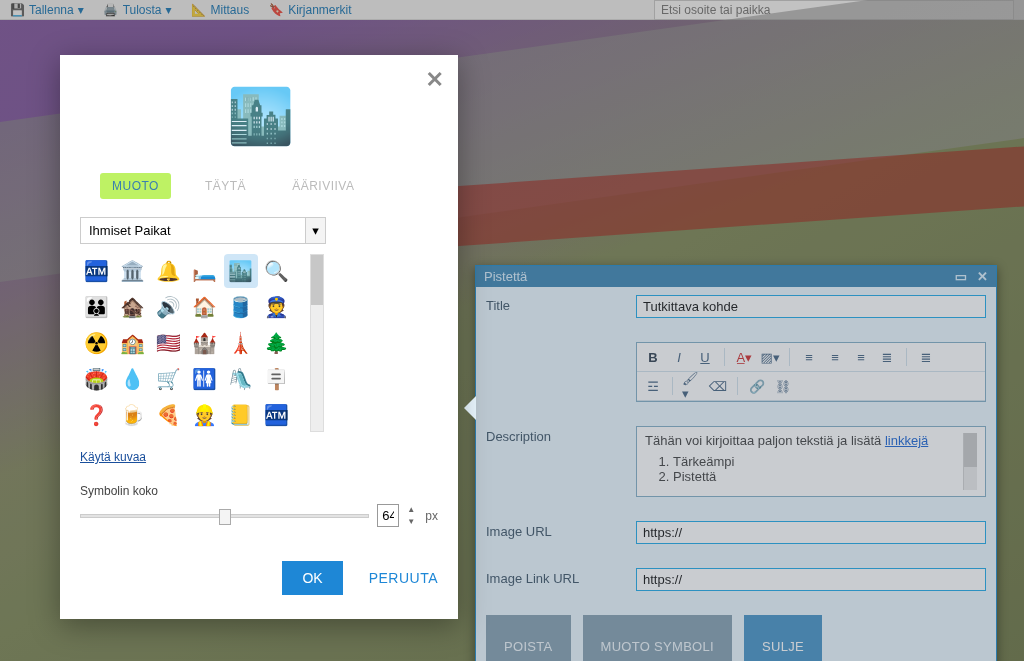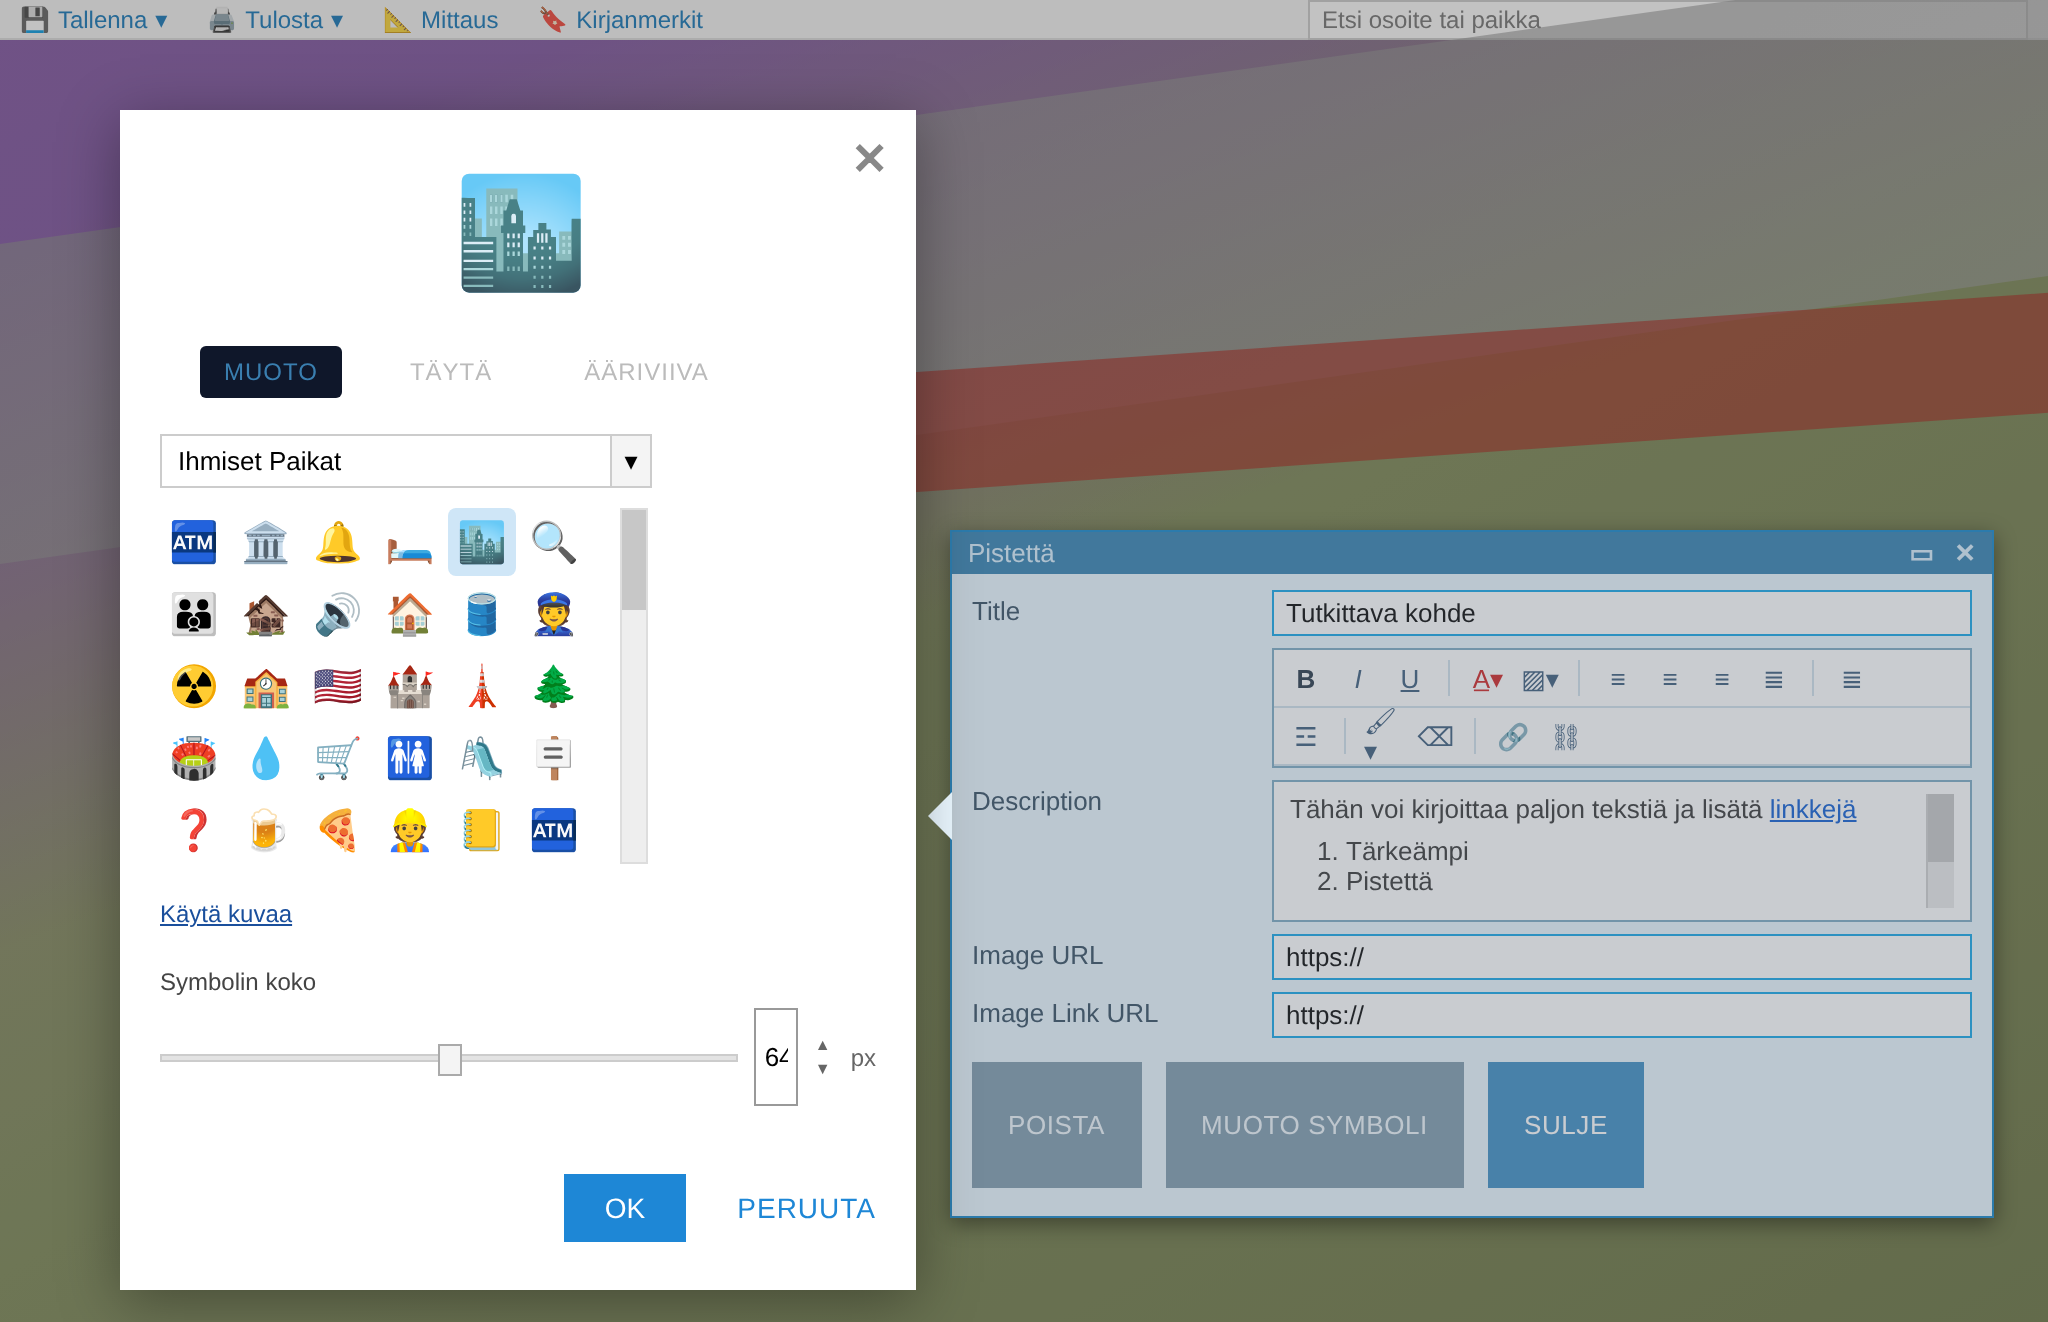--- a/index.html
+++ b/index.html
@@ -75,21 +75,21 @@
   }
   .dlg-symbol .bigicon {
     width: 64px; height: 64px;
     margin: 10px auto 24px auto;
     display:block;
   }
   .tabs { display:flex; gap: 22px; font-size: 12px; margin-bottom: 18px; padding-left: 20px;}
   .tabs .tab {
     color: #bbb; letter-spacing: .5px; padding: 6px 12px; border-radius: 3px; cursor:pointer;
   }
-  .tabs .tab.active { background:#0f172a; color:#3a7fb0; }
+  .tabs .tab.active { background:#bef264; color:#3a7fb0; }
   .combo {
     display:flex; width:246px; border:1px solid #ccc; font-size:13px; margin-bottom:10px;
   }
   .combo input { flex:1; border:0; padding:5px 8px; font-size:13px; outline:none;}
   .combo .dd { width:20px; border-left:1px solid #ccc; display:flex; align-items:center; justify-content:center; cursor:pointer; background:#f4f4f4;}
   .grid-wrap { display:flex; }
   .icon-grid {
     width:226px;
     display:grid;
     grid-template-columns: repeat(6, 34px);
@@ -109,21 +109,21 @@
   .size-row { display:flex; align-items:center; gap:8px; margin-top:6px;}
   .slider {
     flex:1; height:4px; background:#e3e3e3; border:1px solid #ccc; position:relative;
   }
   .slider .handle {
     position:absolute; top:-6px; left:50%;
     width:12px; height:16px; background:#f4f4f4; border:1px solid #aaa;
     transform:translateX(-50%);
   }
   .size-row input[type=text]{
-    width:22px; text-align:right; padding:16px 4px; border:1px solid #999; font-size:13px;
+    width:22px; text-align:right; padding:3px 4px; border:1px solid #999; font-size:13px;
   }
   .sizeicon { width:10px; height:18px; display:flex; flex-direction:column; justify-content:space-between;}
   .sizeicon .t { font-size:8px; line-height:6px; color:#666;}
   .unit { font-size:12px; color:#666;}
   .dlg-actions { display:flex; justify-content:flex-end; gap:26px; margin-top:34px; align-items:center;}
   .btn-ok { background:#1e87d6; color:#fff; border:0; padding:9px 20px; font-size:14px; cursor:pointer;}
   .btn-cancel { color:#1e87d6; font-size:14px; cursor:pointer; letter-spacing:.5px;}
 
   
   .panel-point {
@@ -136,21 +136,21 @@
     font-size:13px;
   }
   .panel-point .titlebar {
     background:#2f7eaf; color:#d8eefc; display:flex; align-items:center; justify-content:space-between;
     padding:3px 8px; font-size:13px;
   }
   .panel-point .titlebar .ttl {}
   .panel-point .titlebar .ticons { display:flex; gap:10px; }
   .panel-point .titlebar .ticons span { cursor:pointer; font-weight:bold; }
   .panel-point .body { padding: 8px 10px 14px 10px; color:#304a5f;}
-  .fld-row { display:flex; align-items:flex-start; margin-bottom:6px; }
+  .fld-row { display:flex; align-items:flex-start; margin-bottom:24px; }
   .fld-row .lbl { width:150px; padding-top:3px; }
   .fld-row input[type=text] {
     flex:1; border:1px solid #0ea5e9; padding:3px 6px; font-size:13px; background:#fff;
   }
   .rte {
     flex:1; border:1px solid #7aa9c4; background:#fff;
   }
   .rte .tbrow {
     display:flex; gap:6px; padding:4px 6px; border-bottom:1px solid #cfe0ec;
     flex-wrap:wrap; align-items:center;

